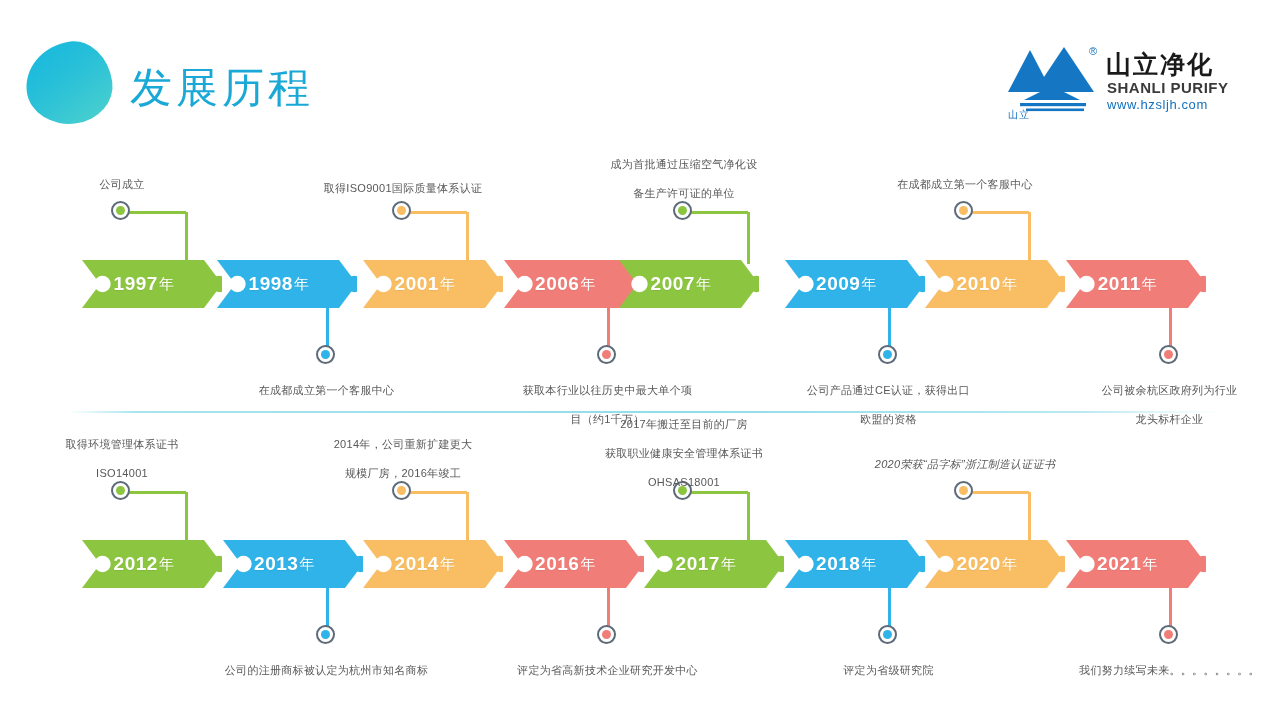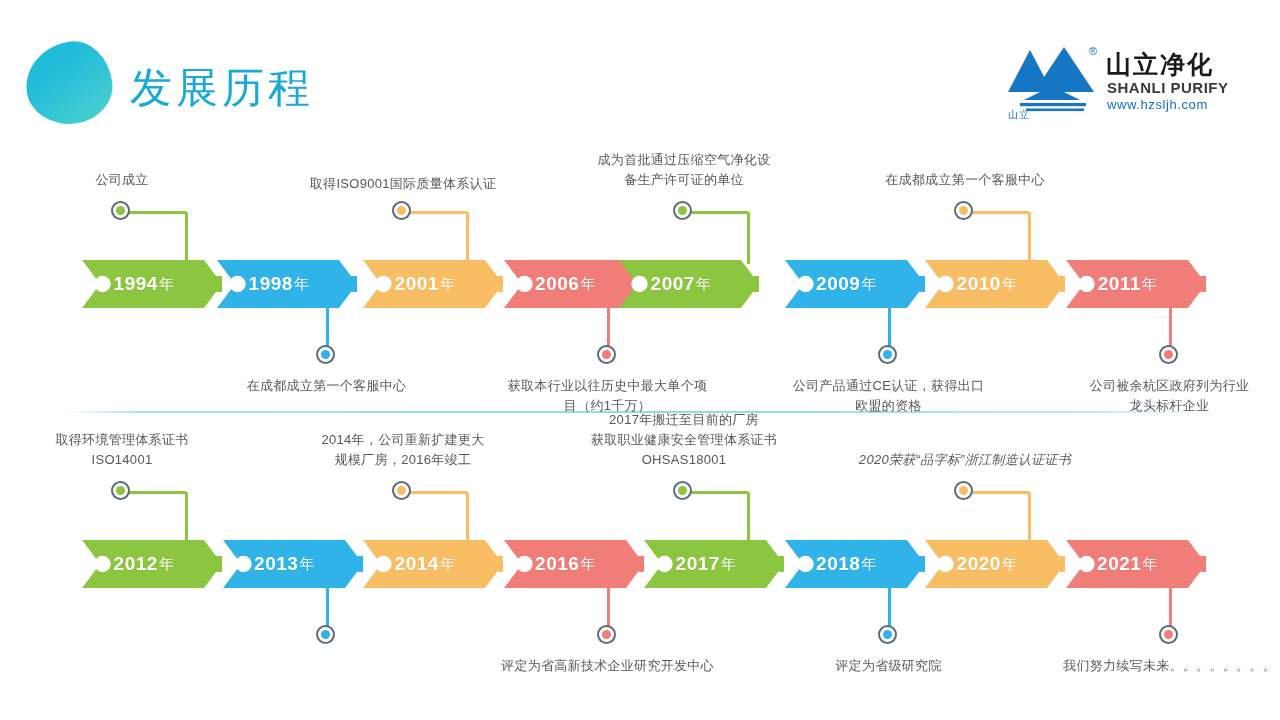--- a/index.html
+++ b/index.html
@@ -124,23 +124,23 @@
   }
   .dot i {
     display: block;
     width: 9px; height: 9px;
     border-radius: 50%;
   }
 
   
   .cap {
     position: absolute;
-    font-size: 13px;
+    font-size: 11px;
     color: #58585a;
-    line-height: 20px;
+    line-height: 29px;
     text-align: center;
     letter-spacing: 0.3px;
     white-space: pre-line;
   }
 </style>
 </head>
 <body>
 
 <div id="slide">
 
@@ -169,21 +169,21 @@
   <div id="rows-host">
       <div class="tl-row" id="row-1" style="top: 150px;">
         <div class="band">
           <div class="seg" style="left: 82px; width: 140px;">
             <svg class="seg-shape" viewBox="0 0 140 48" preserveAspectRatio="none">
               <path d="M 0 0 L 122 0 L 140 24 L 122 48 L 0 48 L 18 24 Z" fill="#8CC540"></path>
               <circle cx="137.5" cy="24" r="8.2" fill="#8CC540"></circle>
               <circle cx="20.5" cy="24" r="8.2" fill="#ffffff"></circle>
             </svg>
             <div class="seg-label">
-              <span>1994</span>
+              <span>1997</span>
               <span class="yr-suffix">年</span>
             </div>
           </div>
           <div class="seg" style="left: 217px; width: 140px;">
             <svg class="seg-shape" viewBox="0 0 140 48" preserveAspectRatio="none">
               <path d="M 0 0 L 122 0 L 140 24 L 122 48 L 0 48 L 18 24 Z" fill="#2FB3E8"></path>
               <circle cx="137.5" cy="24" r="8.2" fill="#2FB3E8"></circle>
               <circle cx="20.5" cy="24" r="8.2" fill="#ffffff"></circle>
             </svg>
             <div class="seg-label">
@@ -427,20 +427,21 @@
         </div>
         <div class="cap" style="width: 290px; left: -23px; top: 0px;">取得环境管理体系证书
 ISO14001</div>
         <div class="stem" style="left: 0px; top: 0px; width: 1280px; height: 250px;">
           <div class="v" style="left: 325.5px; background: rgb(47, 179, 232); top: 154px; height: 54px;"></div>
           <div class="h" style="top: 205px; background: rgb(47, 179, 232); left: 326.5px; width: 0px;"></div>
         </div>
         <div class="dot" style="left: 315.5px; top: 195px;">
           <i style="background: rgb(47, 179, 232);"></i>
         </div>
+        <div class="cap" style="width: 290px; left: 181.5px; top: 226px;">公司的注册商标被认定为杭州市知名商标</div>
         <div class="stem" style="left: 0px; top: 0px; width: 1280px; height: 250px;">
           <div class="v" style="left: 466px; background: rgb(249, 190, 99); top: 62px; height: 52px;"></div>
           <div class="h" style="top: 61px; background: rgb(249, 190, 99); left: 403px; width: 64px;"></div>
         </div>
         <div class="dot" style="left: 392px; top: 51px;">
           <i style="background: rgb(249, 190, 99);"></i>
         </div>
         <div class="cap" style="width: 290px; left: 258px; top: 0px;">2014年，公司重新扩建更大
 规模厂房，2016年竣工</div>
         <div class="stem" style="left: 0px; top: 0px; width: 1280px; height: 250px;">

